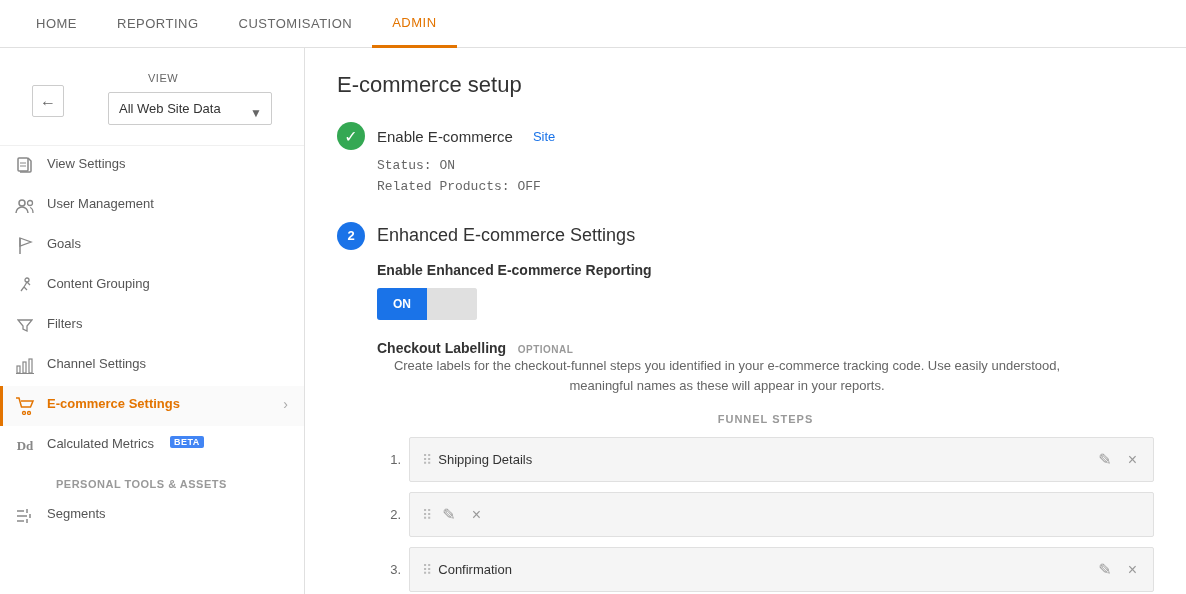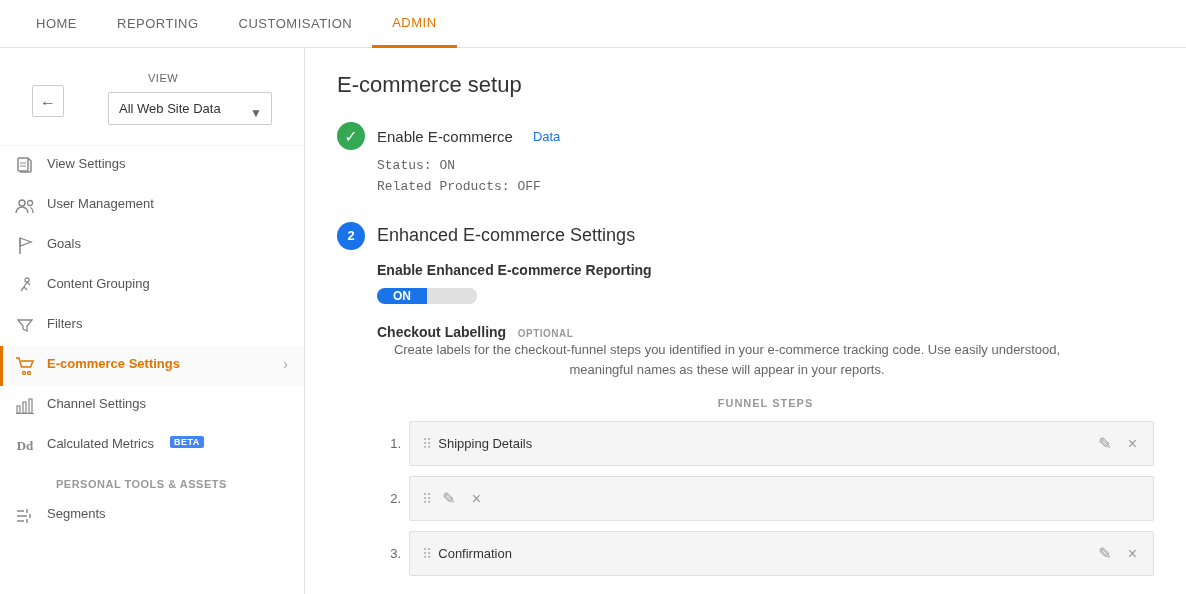--- a/index.html
+++ b/index.html
@@ -245,24 +245,24 @@
       font-weight: 600;
       color: #333;
       margin-bottom: 10px;
     }
 
     
     .toggle-container {
       display: flex;
       align-items: center;
       background: #e0e0e0;
-      border-radius: 9px;
+      border-radius: 3px;
       overflow: hidden;
       width: 100px;
-      height: 16px;
+      height: 32px;
     }
     .toggle-on {
       background: #1a73e8;
       color: #fff;
       font-size: 12px;
       font-weight: 600;
       padding: 0 16px;
       height: 100%;
       display: flex;
       align-items: center;
@@ -455,42 +455,42 @@
 
     <div class="sidebar-nav-item">
       <span class="nav-icon">
         <svg width="16" height="16" viewBox="0 0 16 16" fill="none">
           <path d="M1 2h14l-5 6v5l-4-2V8L1 2z" stroke="#888" stroke-width="1.3" fill="none"></path>
         </svg>
       </span>
       <span class="nav-label">Filters</span>
     </div>
 
-    <div class="sidebar-nav-item active">
-      <span class="nav-icon">
-        <svg width="20" height="18" viewBox="0 0 20 18" fill="none">
-          <path d="M1 1h3l2.5 9h9L18 4H6" stroke="#e37400" stroke-width="1.5" fill="none"></path>
-          <circle cx="9" cy="16" r="1.5" stroke="#e37400" stroke-width="1.3" fill="none"></circle>
-          <circle cx="14" cy="16" r="1.5" stroke="#e37400" stroke-width="1.3" fill="none"></circle>
-        </svg>
-      </span>
-      <span class="nav-label">E-commerce Settings</span>
-      <span class="chevron-right">›</span>
-    </div>
-
     <div class="sidebar-nav-item">
       <span class="nav-icon">
         <svg width="18" height="16" viewBox="0 0 18 16" fill="none">
           <rect x="1" y="8" width="3" height="7" stroke="#888" stroke-width="1.2" fill="none"></rect>
           <rect x="7" y="4" width="3" height="11" stroke="#888" stroke-width="1.2" fill="none"></rect>
           <rect x="13" y="1" width="3" height="14" stroke="#888" stroke-width="1.2" fill="none"></rect>
           <line x1="0" y1="15.5" x2="18" y2="15.5" stroke="#888" stroke-width="1"></line>
         </svg>
       </span>
       <span class="nav-label">Channel Settings</span>
+    </div>
+
+    <div class="sidebar-nav-item active">
+      <span class="nav-icon">
+        <svg width="20" height="18" viewBox="0 0 20 18" fill="none">
+          <path d="M1 1h3l2.5 9h9L18 4H6" stroke="#e37400" stroke-width="1.5" fill="none"></path>
+          <circle cx="9" cy="16" r="1.5" stroke="#e37400" stroke-width="1.3" fill="none"></circle>
+          <circle cx="14" cy="16" r="1.5" stroke="#e37400" stroke-width="1.3" fill="none"></circle>
+        </svg>
+      </span>
+      <span class="nav-label">E-commerce Settings</span>
+      <span class="chevron-right">›</span>
     </div>
 
     <div class="sidebar-nav-item">
       <span class="nav-icon" style="font-size:13px;font-weight:700;color:#888;font-family:serif;">Dd</span>
       <span class="nav-label">Calculated Metrics</span>
       <span class="beta-badge">BETA</span>
     </div>
 
     <div class="sidebar-section-label">PERSONAL TOOLS &amp; ASSETS</div>
 
@@ -511,21 +511,21 @@
   </aside>
 
   <main class="main-content">
 
     <h1 class="page-title">E-commerce setup</h1>
 
     <div class="section-block">
       <div class="section-row">
         <div class="check-circle">✓</div>
         <span class="section-title">Enable E-commerce</span>
-        <a class="edit-link">Data</a>
+        <a class="edit-link">Site</a>
       </div>
       <div class="status-info">
         <p>Status: ON</p>
         <p>Related Products: OFF</p>
       </div>
     </div>
 
     <div class="section-block">
       <div class="section-row">
         <div class="step-circle">2</div>

